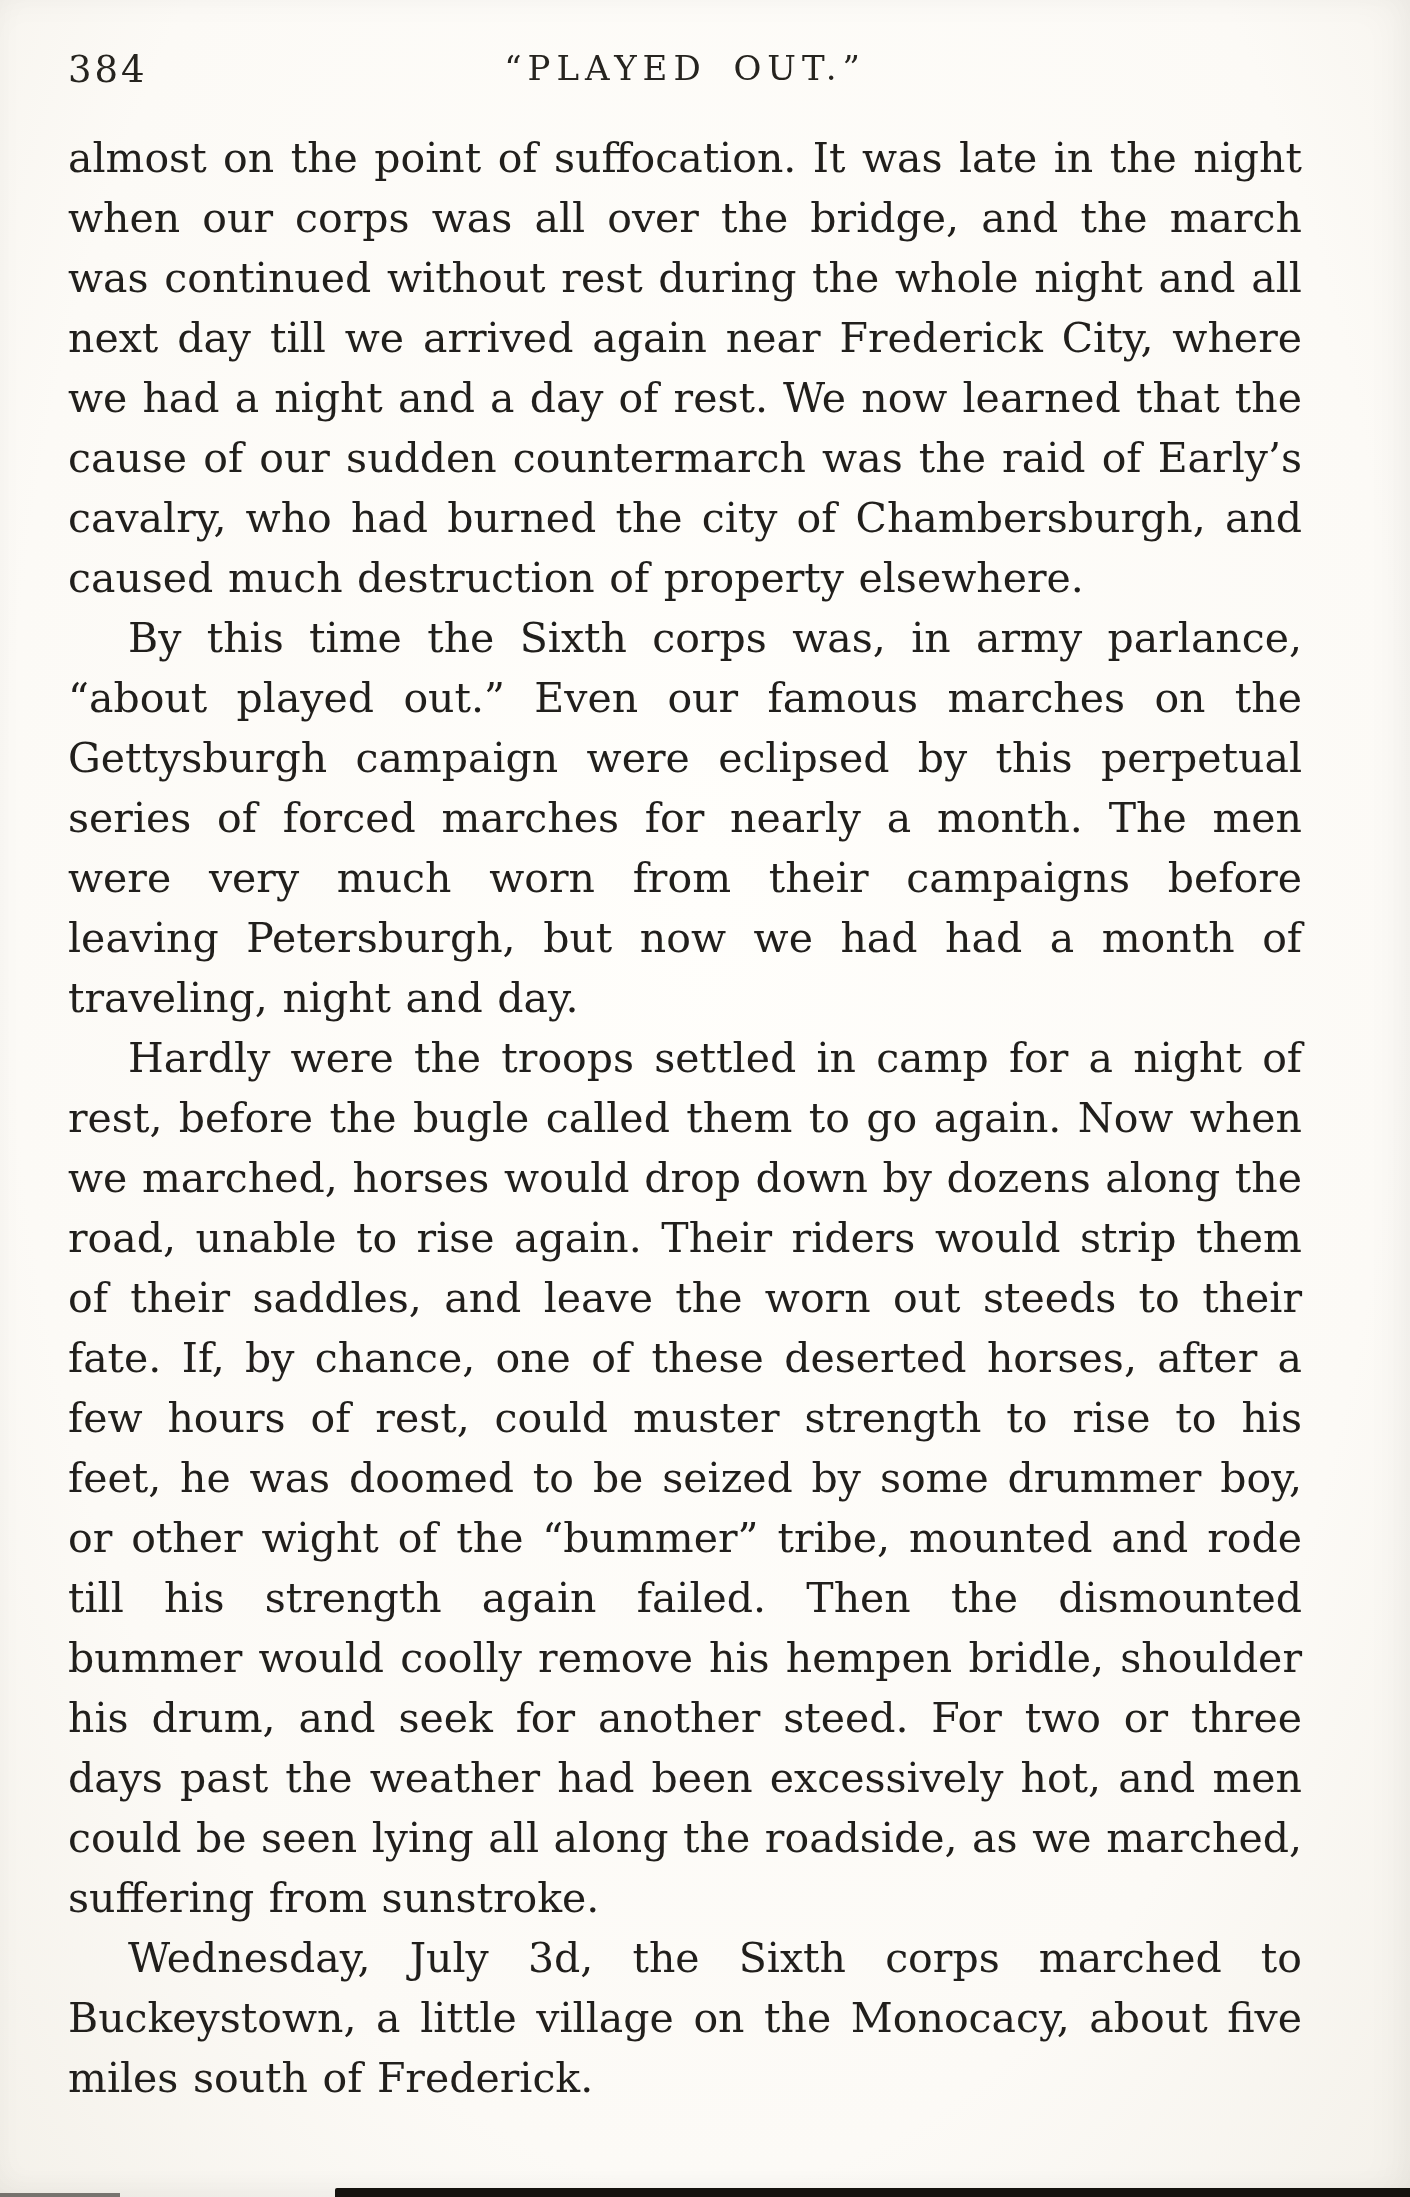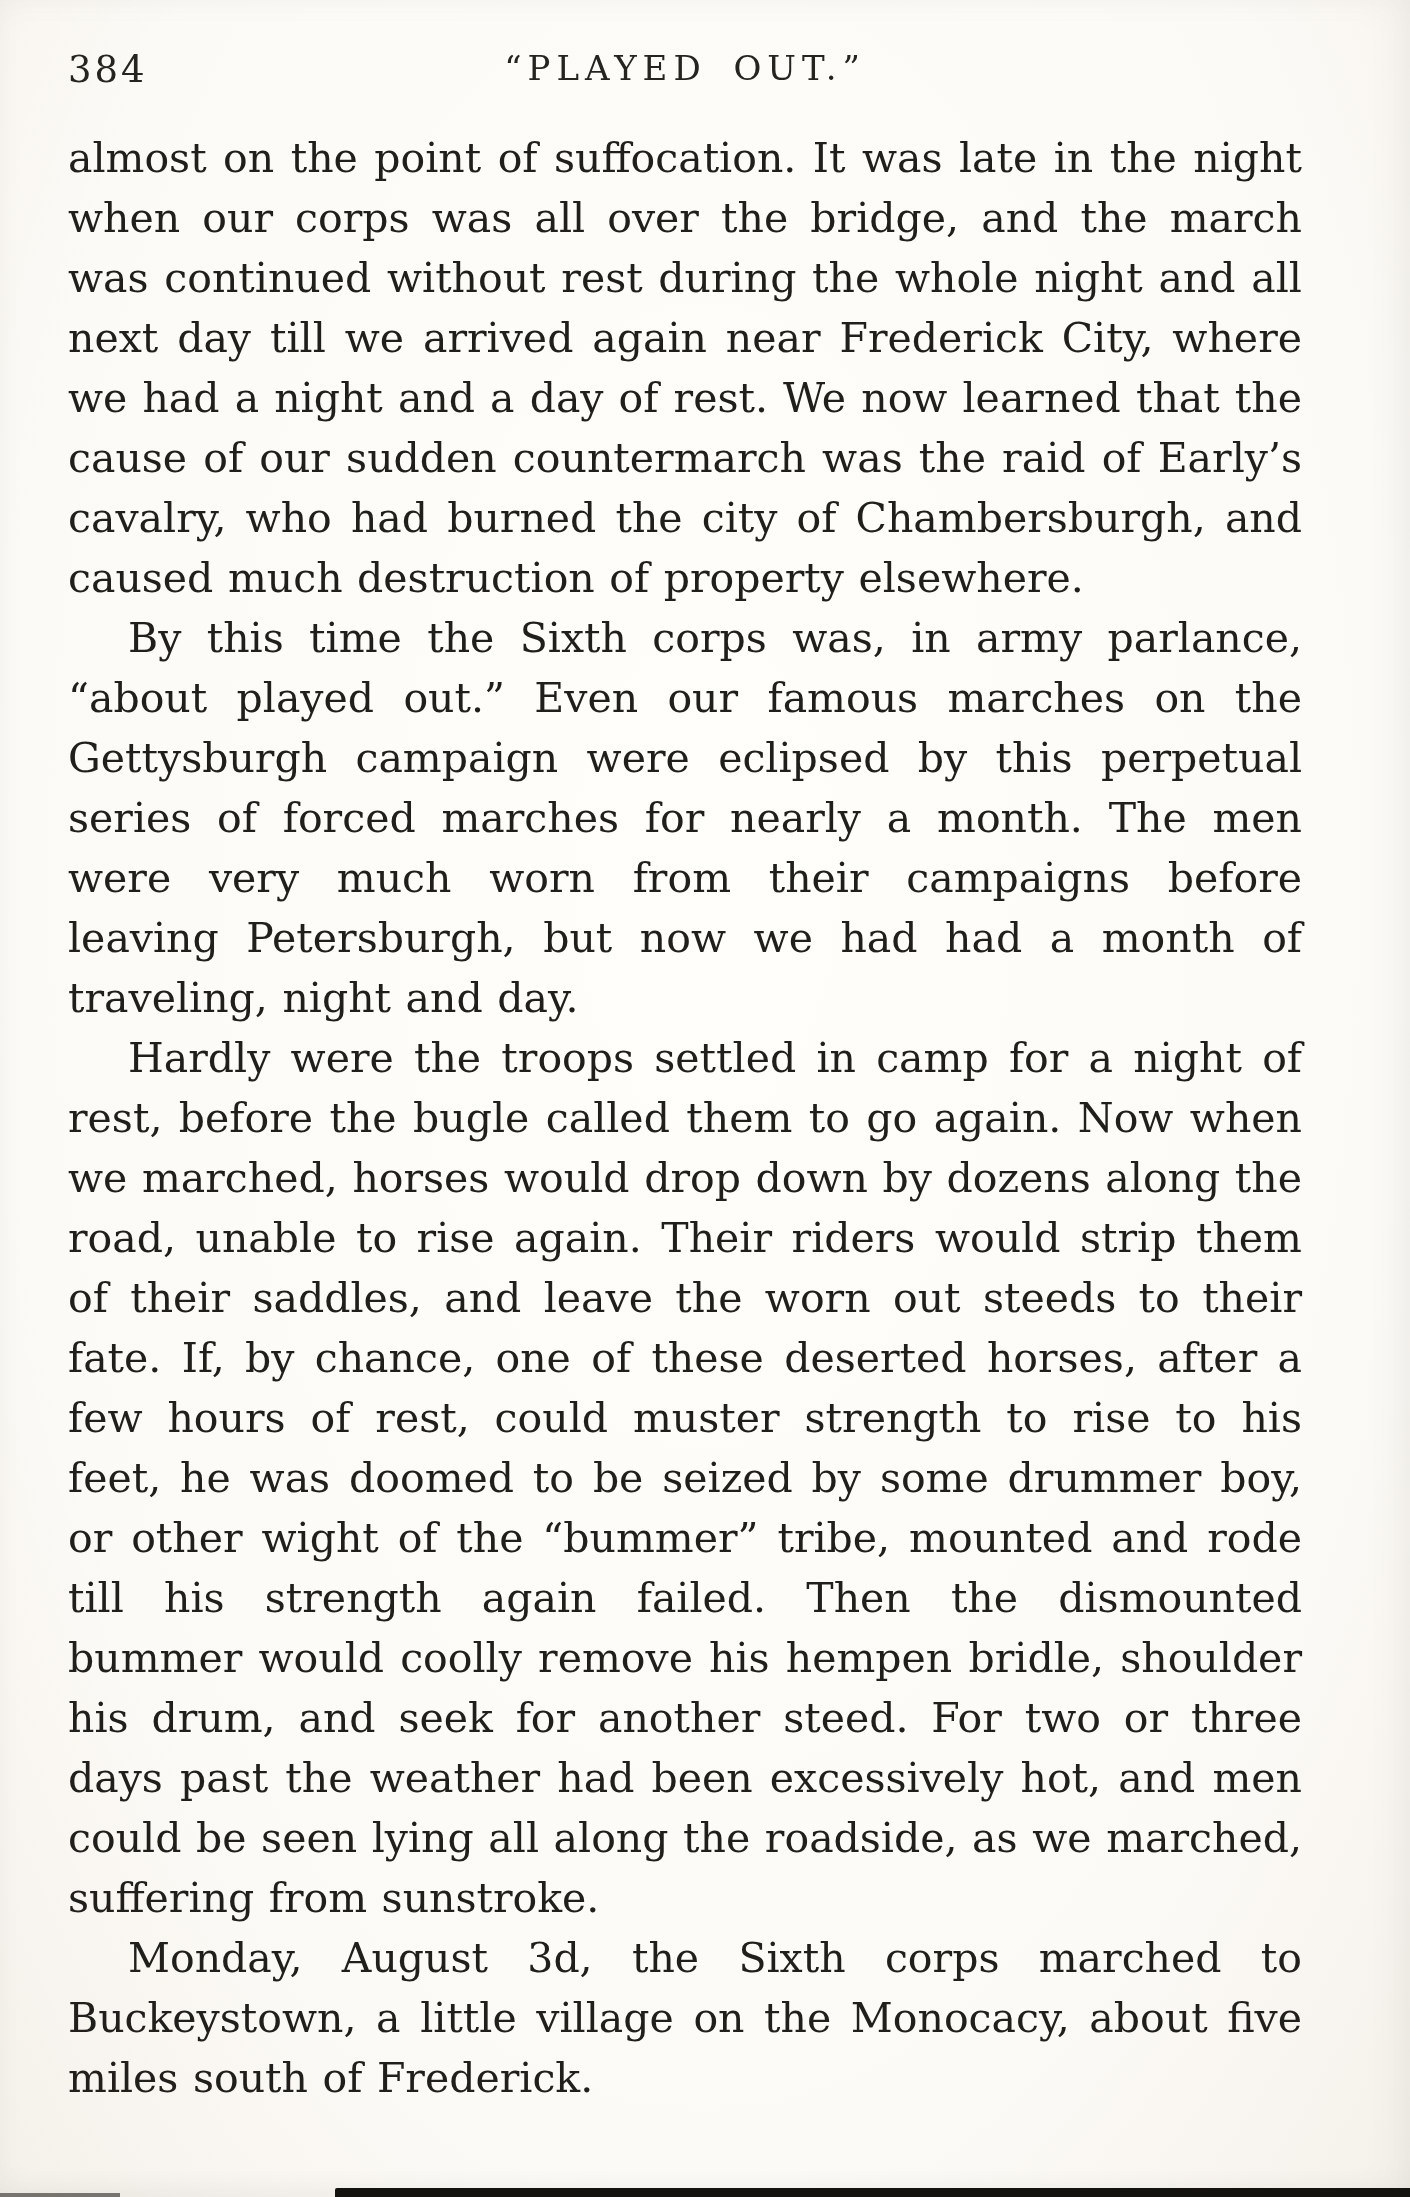--- a/index.html
+++ b/index.html
@@ -83,19 +83,19 @@
 
   <header class="running-header">
     <span class="page-number">384</span>
     <span class="running-head">“PLAYED OUT.”</span>
   </header>
 
   <main class="text-block">
     <p class="para no-indent">almost on the point of suffocation.  It was late in the night when our corps was all over the bridge, and the march was continued without rest during the whole night and all next day till we arrived again near Frederick City, where we had a night and a day of rest.  We now learned that the cause of our sudden countermarch was the raid of Early’s cavalry, who had burned the city of Chambersburgh, and caused much destruction of property elsewhere.</p>
     <p class="para">By this time the Sixth corps was, in army parlance, “about played out.”  Even our famous marches on the Gettysburgh campaign were eclipsed by this perpetual series of forced marches for nearly a month.  The men were very much worn from their campaigns before leaving Petersburgh, but now we had had a month of traveling, night and day.</p>
     <p class="para">Hardly were the troops settled in camp for a night of rest, before the bugle called them to go again.  Now when we marched, horses would drop down by dozens along the road, unable to rise again.  Their riders would strip them of their saddles, and leave the worn out steeds to their fate.  If, by chance, one of these deserted horses, after a few hours of rest, could muster strength to rise to his feet, he was doomed to be seized by some drummer boy, or other wight of the “bummer” tribe, mounted and rode till his strength again failed.  Then the dismounted bummer would coolly remove his hempen bridle, shoulder his drum, and seek for another steed.  For two or three days past the weather had been excessively hot, and men could be seen lying all along the roadside, as we marched, suffering from sunstroke.</p>
-    <p class="para">Monday, August 3d, the Sixth corps marched to Buckeystown, a little village on the Monocacy, about five miles south of Frederick.</p>
+    <p class="para">Wednesday, July 3d, the Sixth corps marched to Buckeystown, a little village on the Monocacy, about five miles south of Frederick.</p>
   </main>
 
   <div class="scan-artifact-bottom"></div>
   <div class="scan-artifact-bottom-left"></div>
 
 </div>
 
 </body></html>

